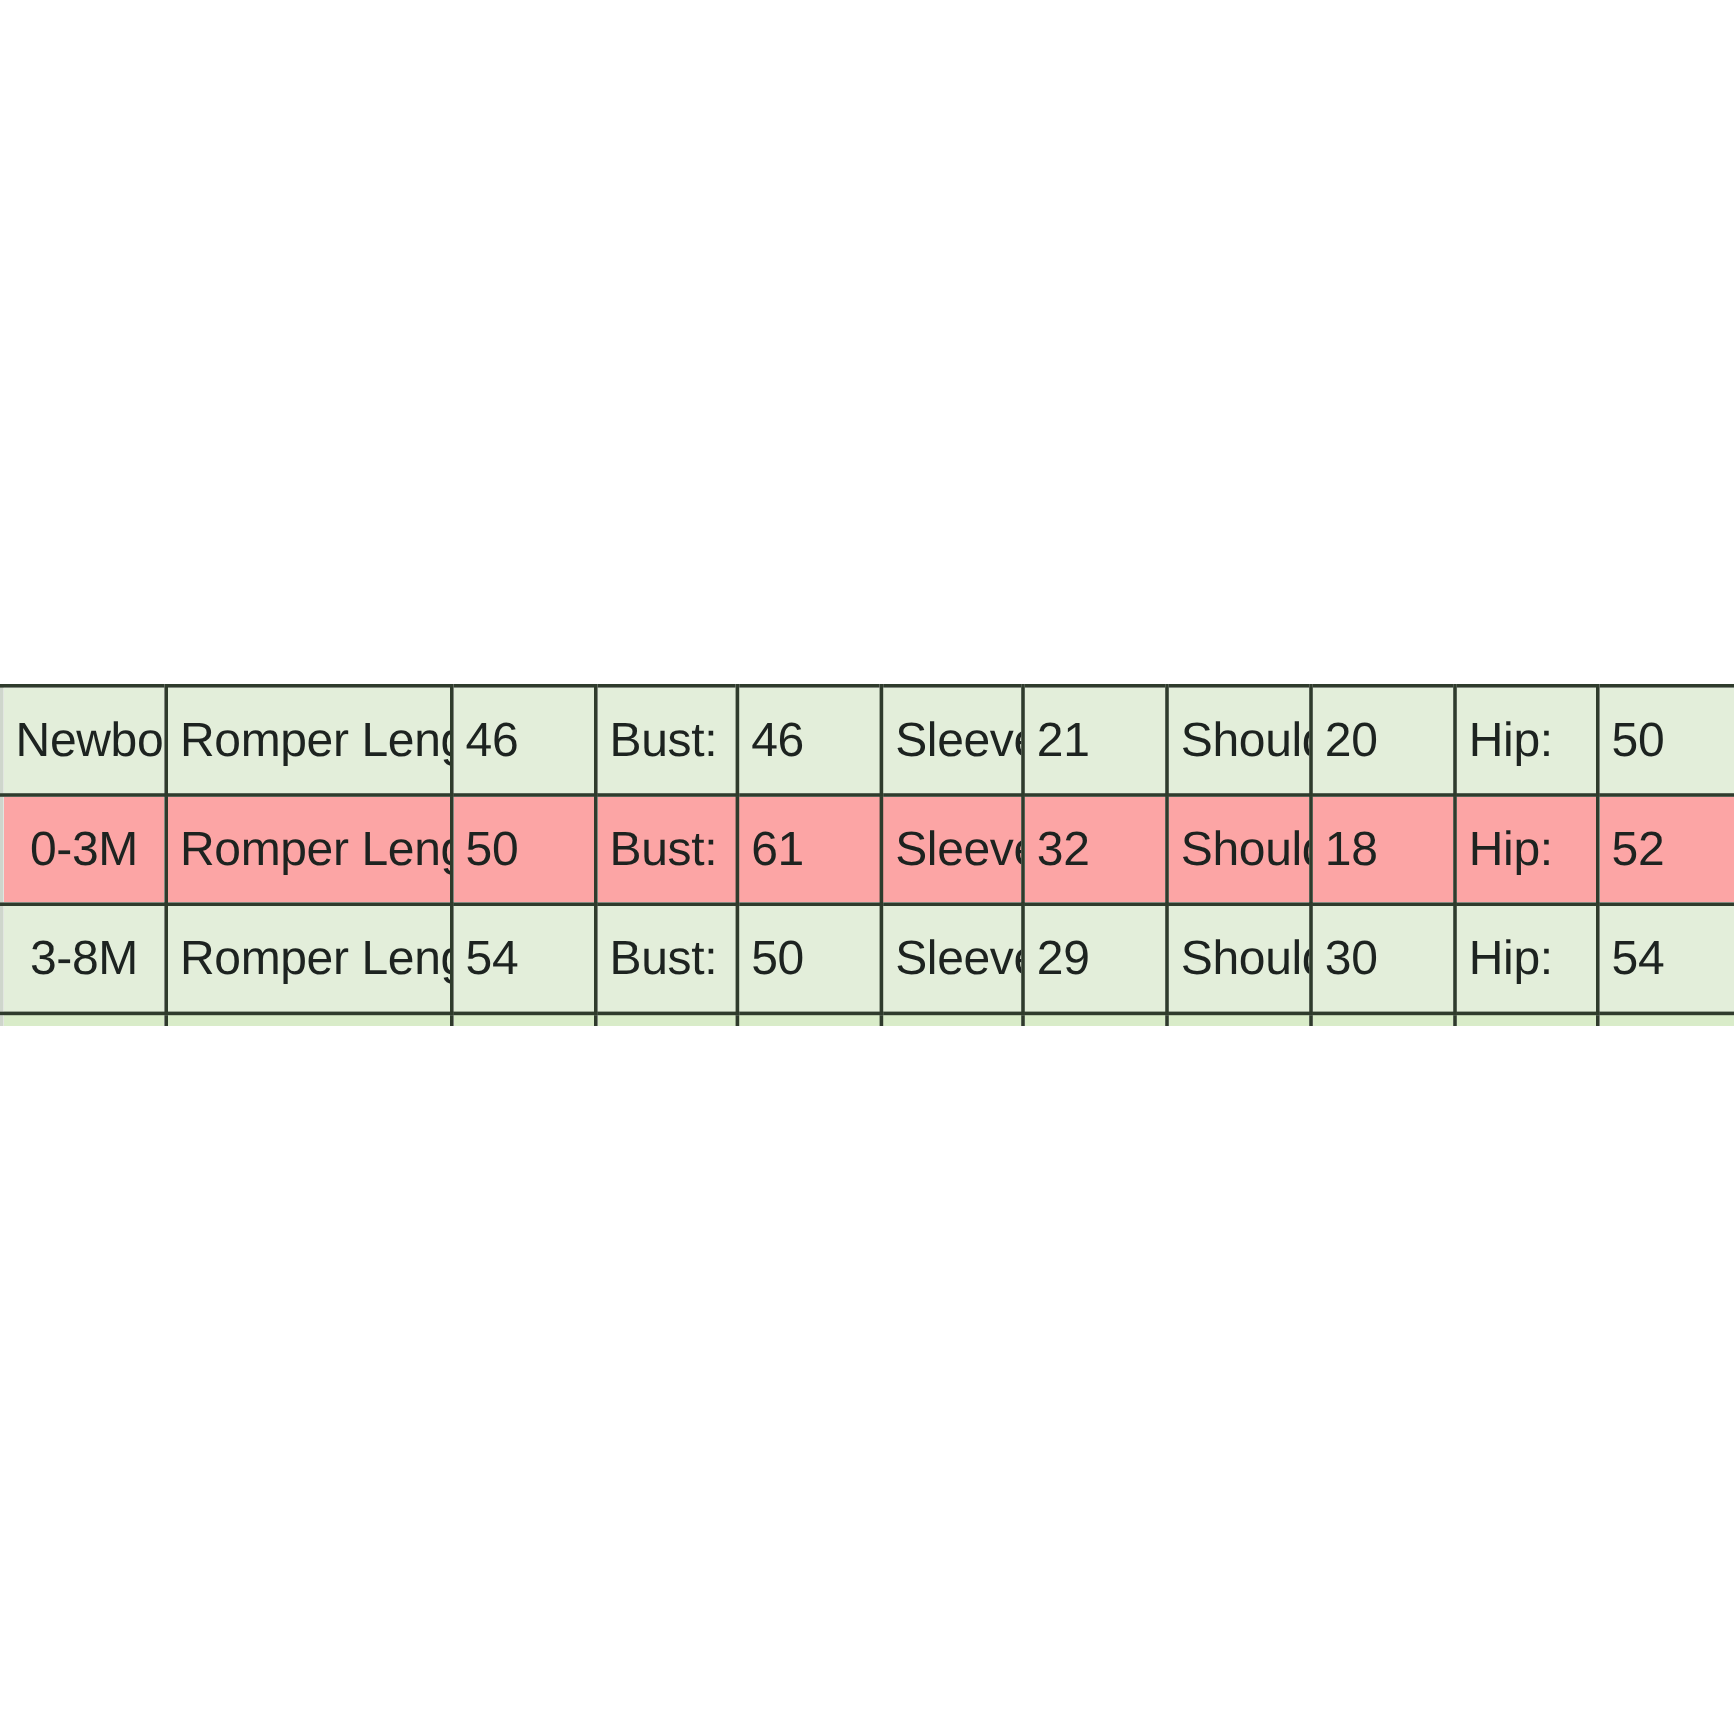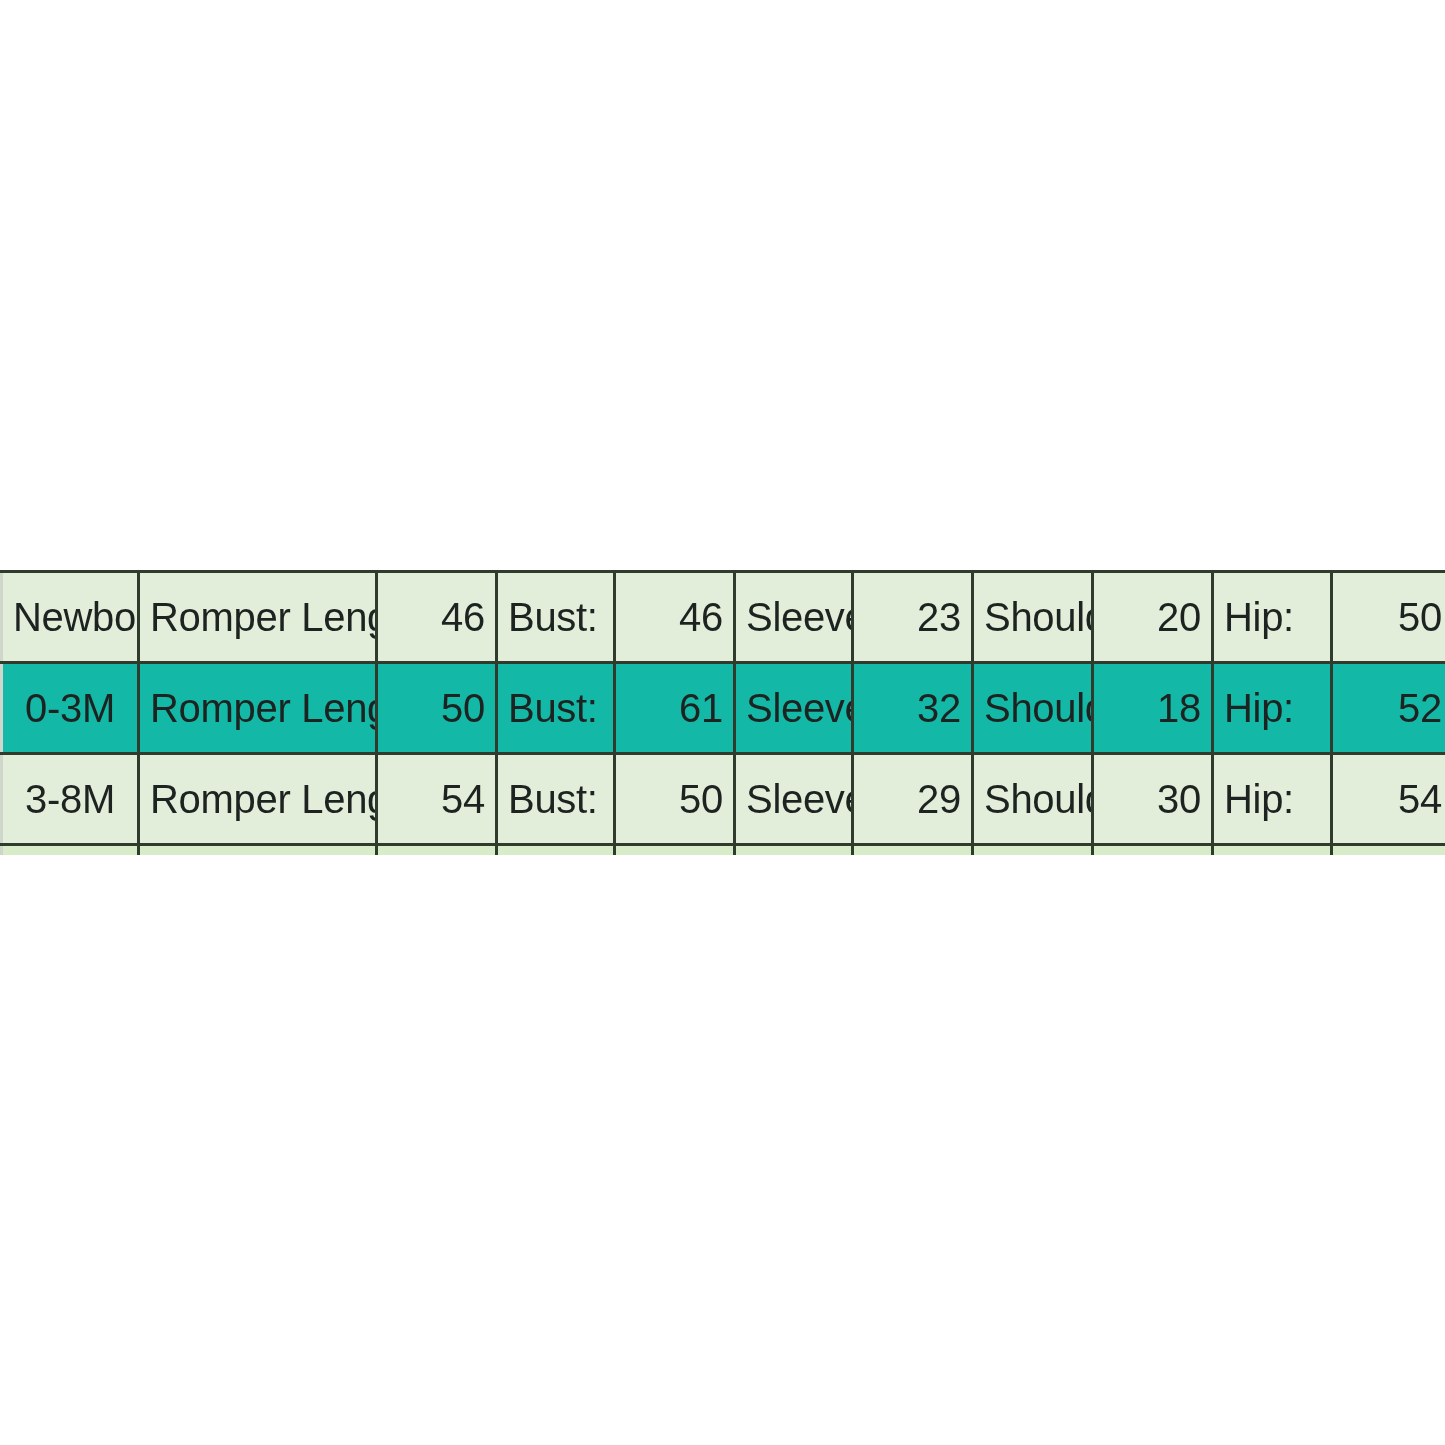--- a/index.html
+++ b/index.html
@@ -52,35 +52,35 @@
     color: #1d2320;
     white-space: nowrap;
     overflow: hidden;
     font-family: "Liberation Sans", "DejaVu Sans", sans-serif;
     font-stretch: condensed;
     letter-spacing: -0.3px;
   }
 
   
   tr.row-light td { background: #e3eeda; }
-  tr.row-dark  td { background: #14b8a6; }
+  tr.row-dark  td { background: #fca5a5; }
 
   
   tr.row-sliver { height: 10px; }
   tr.row-sliver td {
     background: #d9ecc9;
     border-bottom: none;
     font-size: 0;
     padding: 0;
   }
 
   
   td.c-label   { text-align: left; }
   td.c-size    { text-align: center; }
-  td.c-value   { text-align: right; }
+  td.c-value   { text-align: left; }
 </style>
 </head>
 <body>
 
 <div id="stage">
 
   <div id="chart-clip">
     <table class="size-chart">
       <colgroup>
         <col style="width:137px">
@@ -97,21 +97,21 @@
       </colgroup>
       <tbody>
 
         <tr class="row-light">
           <td class="c-size">Newborn</td>
           <td class="c-label">Romper Length:</td>
           <td class="c-value">46</td>
           <td class="c-label">Bust:</td>
           <td class="c-value">46</td>
           <td class="c-label">Sleeve:</td>
-          <td class="c-value">23</td>
+          <td class="c-value">21</td>
           <td class="c-label">Shoulder:</td>
           <td class="c-value">20</td>
           <td class="c-label">Hip:</td>
           <td class="c-value">50</td>
         </tr>
 
         <tr class="row-dark">
           <td class="c-size">0-3M</td>
           <td class="c-label">Romper Length:</td>
           <td class="c-value">50</td>

